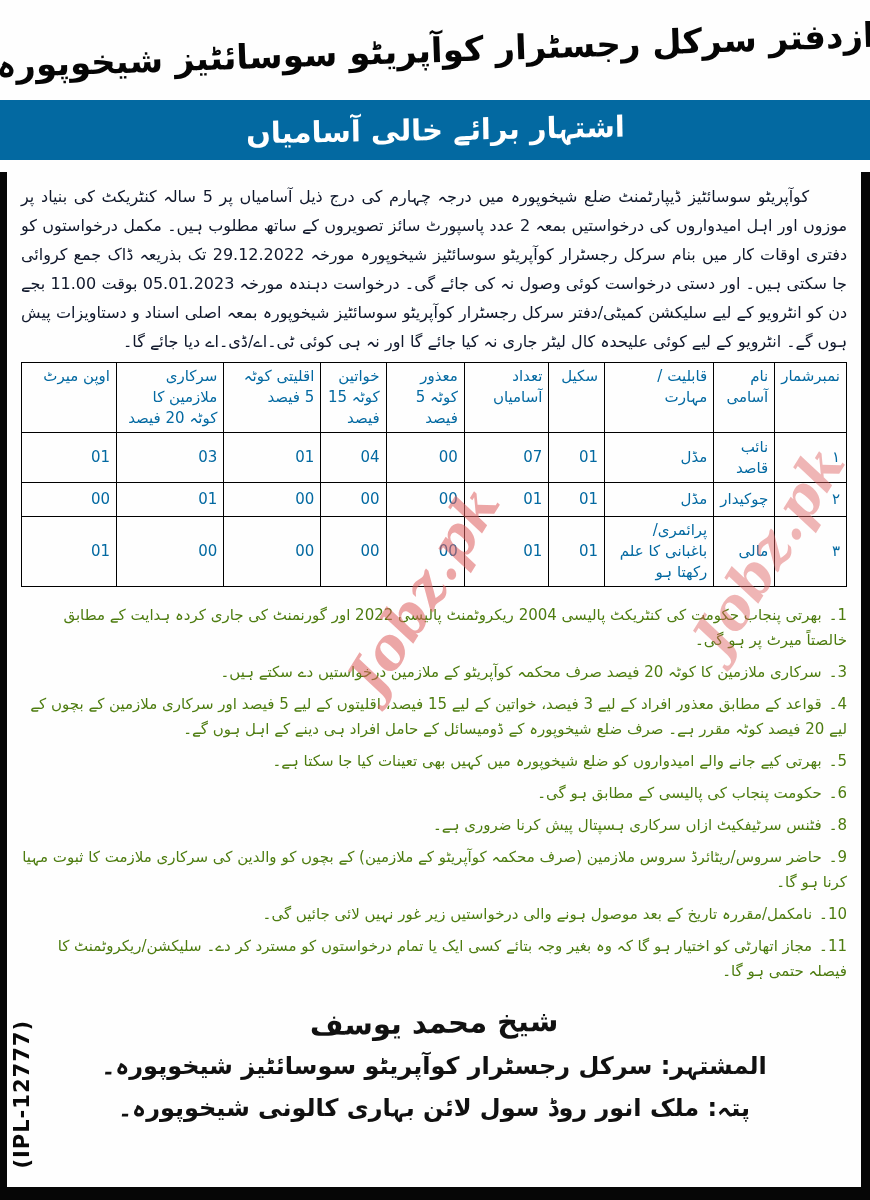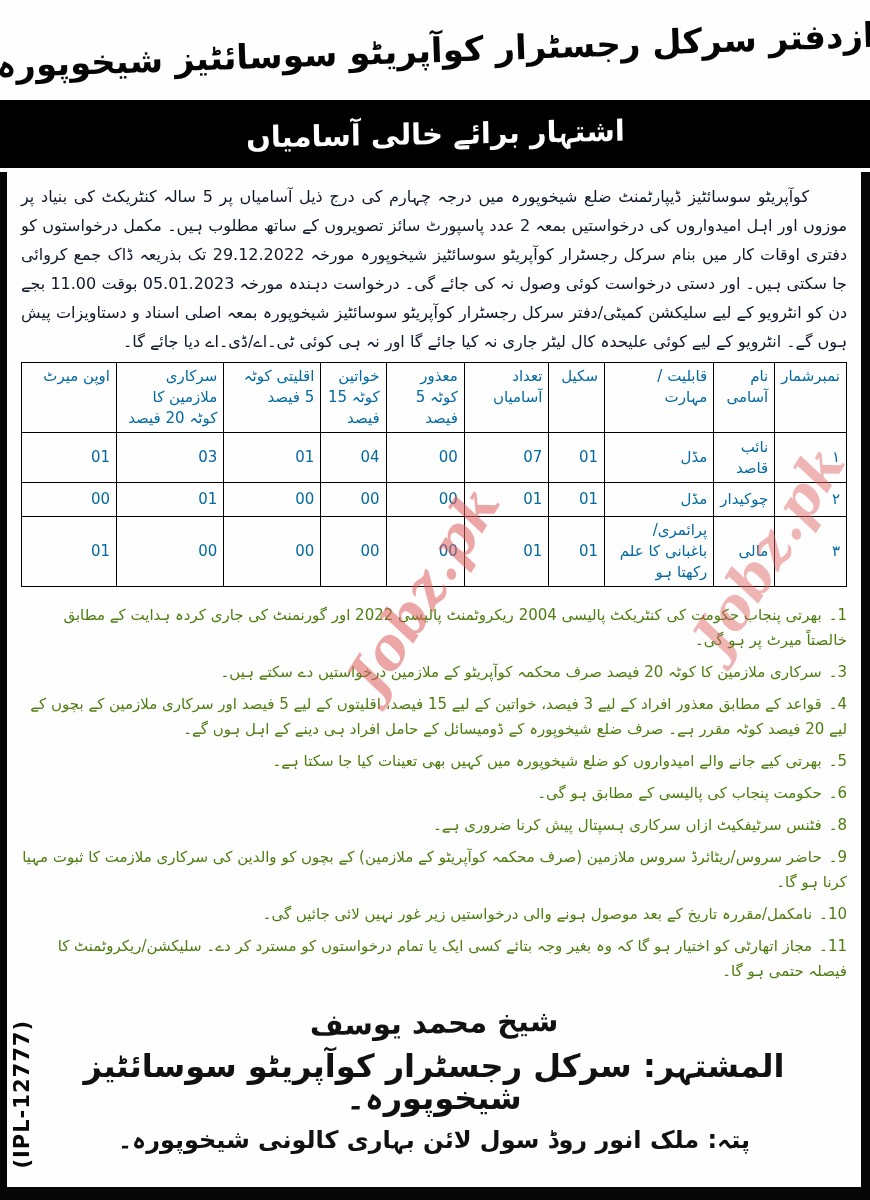--- a/index.html
+++ b/index.html
@@ -8,21 +8,21 @@
     position:relative; width:870px; height:1200px; margin:0 auto;
     background:#fefefe; color:#111; overflow:hidden;
   }
   
   .masthead { height:100px; display:flex; align-items:center; justify-content:center; }
   .masthead-title {
     direction:rtl; font-size:34px; font-weight:bold; color:#050505;
     transform:rotate(-2deg); white-space:nowrap; letter-spacing:1px;
   }
   
-  .banner { height:68px; background:#000000; display:flex; align-items:center; justify-content:center; }
+  .banner { height:60px; background:#0369a1; display:flex; align-items:center; justify-content:center; }
   .banner-title {
     direction:rtl; color:#fff; font-size:29px; font-weight:bold;
     transform:rotate(-1deg); letter-spacing:1px;
   }
   
   .frame {
     position:absolute; top:172px; left:0; right:0; bottom:0;
     border-left:7px solid #060606; border-right:9px solid #060606; border-bottom:13px solid #060606;
     padding:10px 14px 0 14px; overflow:hidden; background:transparent;
   }
@@ -40,21 +40,21 @@
   tr.r1 td { height:50px; }
   tr.r2 td { height:34px; }
   tr.r3 td { height:56px; vertical-align:middle; }
   
   .conditions { margin-top:16px; direction:rtl; }
   .cond { font-size:15px; line-height:25px; margin-bottom:7px; text-align:right; color:#4d7c0f; }
   .cond .cond-num { display:inline-block; margin-left:7px; }
   
   .signature { margin-top:20px; direction:rtl; text-align:center; }
   .sig-name { font-size:29px; font-weight:bold; line-height:38px; margin-bottom:8px; transform:rotate(-1deg); }
-  .sig-publisher { font-size:32px; font-weight:bold; line-height:32px; margin-bottom:10px; }
+  .sig-publisher { font-size:24px; font-weight:bold; line-height:32px; margin-bottom:10px; }
   .sig-address { font-size:24px; font-weight:bold; line-height:32px; }
   
   .side-code {
     position:absolute; left:3px; bottom:18px;
     writing-mode:vertical-rl; transform:rotate(180deg);
     font-size:21px; font-weight:bold; letter-spacing:1px; color:#080808;
   }
   
   .watermark {
     position:absolute; z-index:10; pointer-events:none;

